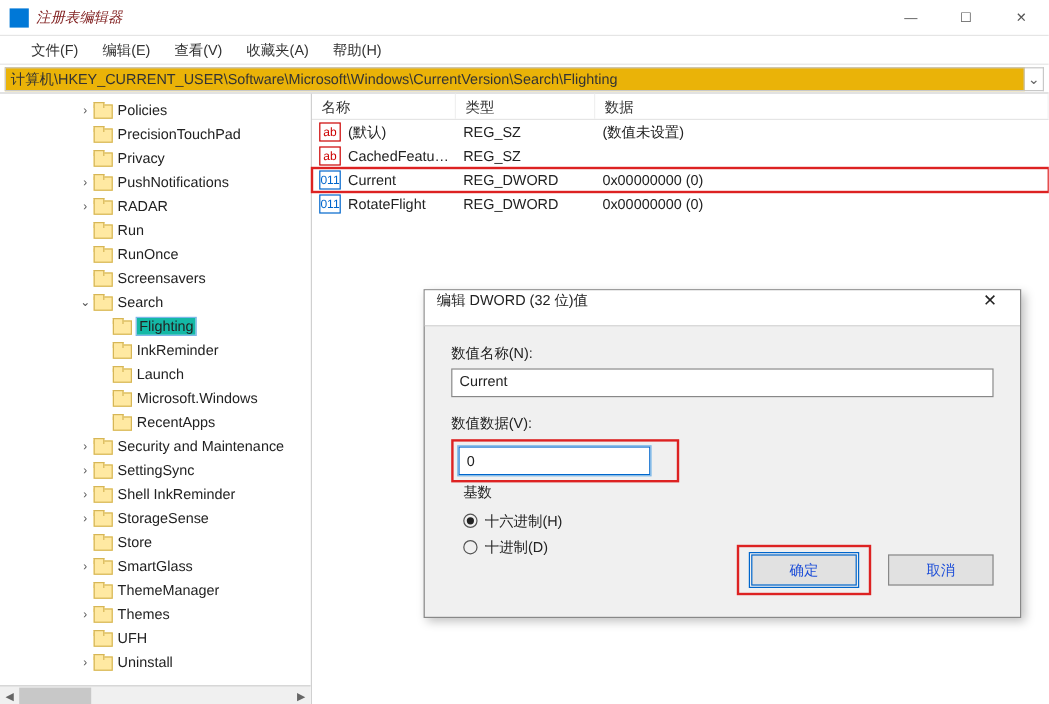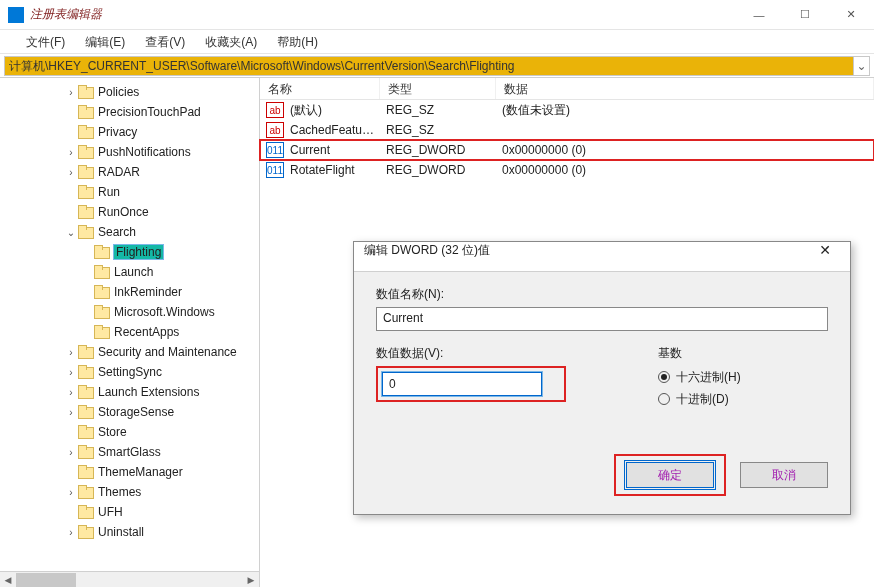--- a/index.html
+++ b/index.html
@@ -54,31 +54,31 @@
 .row.hl { outline:2px solid #d22; outline-offset:-1px;}
 
 
 .dialog { position:absolute; left:353px; top:241px; width:498px; height:274px; background:#f0f0f0; border:1px solid #888; box-shadow:3px 3px 8px rgba(0,0,0,0.25); }
 .dlg-title { height:30px; display:flex; align-items:flex-start; padding:0 10px; background:#fff; border-bottom:1px solid #d0d0d0;}
 .dlg-title .t { flex:1; color:#222; }
 .dlg-title .x { width:30px; text-align:center; font-size:14px; color:#222; cursor:default;}
 .dlg-body { padding:14px 22px; }
 .lbl-row { color:#222; margin-bottom:4px; }
 .fld-name { width:452px; height:24px; border:1px solid #888; background:#fff; padding:3px 6px; color:#222; margin-bottom:14px;}
-.two-col { display:flex; }
+.two-col { display:flex;flex-direction:column; }
 .leftc { flex:1; }
 .rightc { width:180px; padding-left:10px; }
 .val-hl { border:2px solid #d22; padding:4px; width:190px; margin-top:2px;}
 .fld-val { width:160px; height:24px; border:1px solid #06c; background:#fff; padding:3px 6px; color:#222; outline:1px solid #7ab7e8;}
 .radio { display:flex; align-items:center; height:22px; color:#222; }
 .radio .rb { width:12px; height:12px; border:1px solid #555; border-radius:50%; margin-right:6px; position:relative;}
 .radio .rb.on::after{content:""; position:absolute; left:2px; top:2px; width:6px; height:6px; background:#222; border-radius:50%;}
 .btns { position:absolute; right:22px; bottom:18px; display:flex; gap:14px; align-items:center;}
 .ok-wrap { border:2px solid #d22; padding:6px 10px;}
-.btn { width:88px; height:26px; border:1px solid #888; background:#e1e1e1; display:inline-flex; align-items:center; justify-content:center; color:#a21caf; cursor:default;}
+.btn { width:88px; height:26px; border:1px solid #888; background:#e1e1e1; display:inline-flex; align-items:center; justify-content:center; color:#1d4ed8; cursor:default;}
 .btn.ok { border:1px solid #06c; outline:1px solid #06c; outline-offset:1px;}
 </style>
 </head>
 <body>
 
 <div class="titlebar">
   <span class="app-icon"></span>
   <span class="title">注册表编辑器</span>
   <div class="winbtn">
       <span>—</span>
@@ -145,46 +145,52 @@
           <span class="lbl">Run</span>
         </div>
         <div class="node">
           <span class="sp" style="width: 64px;"></span>
           <span class="tw"></span>
           <span class="fld"></span>
           <span class="lbl">RunOnce</span>
         </div>
         <div class="node">
           <span class="sp" style="width: 64px;"></span>
+          <span class="tw"></span>
+          <span class="fld"></span>
+          <span class="lbl">Screensavers</span>
+        </div>
+        <div class="node">
+          <span class="sp" style="width: 64px;"></span>
           <span class="tw">⌄</span>
           <span class="fld"></span>
           <span class="lbl">Search</span>
         </div>
         <div class="node sel">
           <span class="sp" style="width: 80px;"></span>
           <span class="tw"></span>
           <span class="fld"></span>
           <span class="lbl">Flighting</span>
         </div>
         <div class="node">
           <span class="sp" style="width: 80px;"></span>
           <span class="tw"></span>
           <span class="fld"></span>
+          <span class="lbl">InkReminder</span>
+        </div>
+        <div class="node">
+          <span class="sp" style="width: 80px;"></span>
+          <span class="tw"></span>
+          <span class="fld"></span>
           <span class="lbl">Launch</span>
         </div>
         <div class="node">
           <span class="sp" style="width: 80px;"></span>
           <span class="tw"></span>
           <span class="fld"></span>
-          <span class="lbl">InkReminder</span>
-        </div>
-        <div class="node">
-          <span class="sp" style="width: 80px;"></span>
-          <span class="tw"></span>
-          <span class="fld"></span>
           <span class="lbl">Microsoft.Windows</span>
         </div>
         <div class="node">
           <span class="sp" style="width: 80px;"></span>
           <span class="tw"></span>
           <span class="fld"></span>
           <span class="lbl">RecentApps</span>
         </div>
         <div class="node">
           <span class="sp" style="width: 64px;"></span>
@@ -195,21 +201,21 @@
         <div class="node">
           <span class="sp" style="width: 64px;"></span>
           <span class="tw">›</span>
           <span class="fld"></span>
           <span class="lbl">SettingSync</span>
         </div>
         <div class="node">
           <span class="sp" style="width: 64px;"></span>
           <span class="tw">›</span>
           <span class="fld"></span>
-          <span class="lbl">Launch Extensions</span>
+          <span class="lbl">Shell InkReminder</span>
         </div>
         <div class="node">
           <span class="sp" style="width: 64px;"></span>
           <span class="tw">›</span>
           <span class="fld"></span>
           <span class="lbl">StorageSense</span>
         </div>
         <div class="node">
           <span class="sp" style="width: 64px;"></span>
           <span class="tw"></span>

